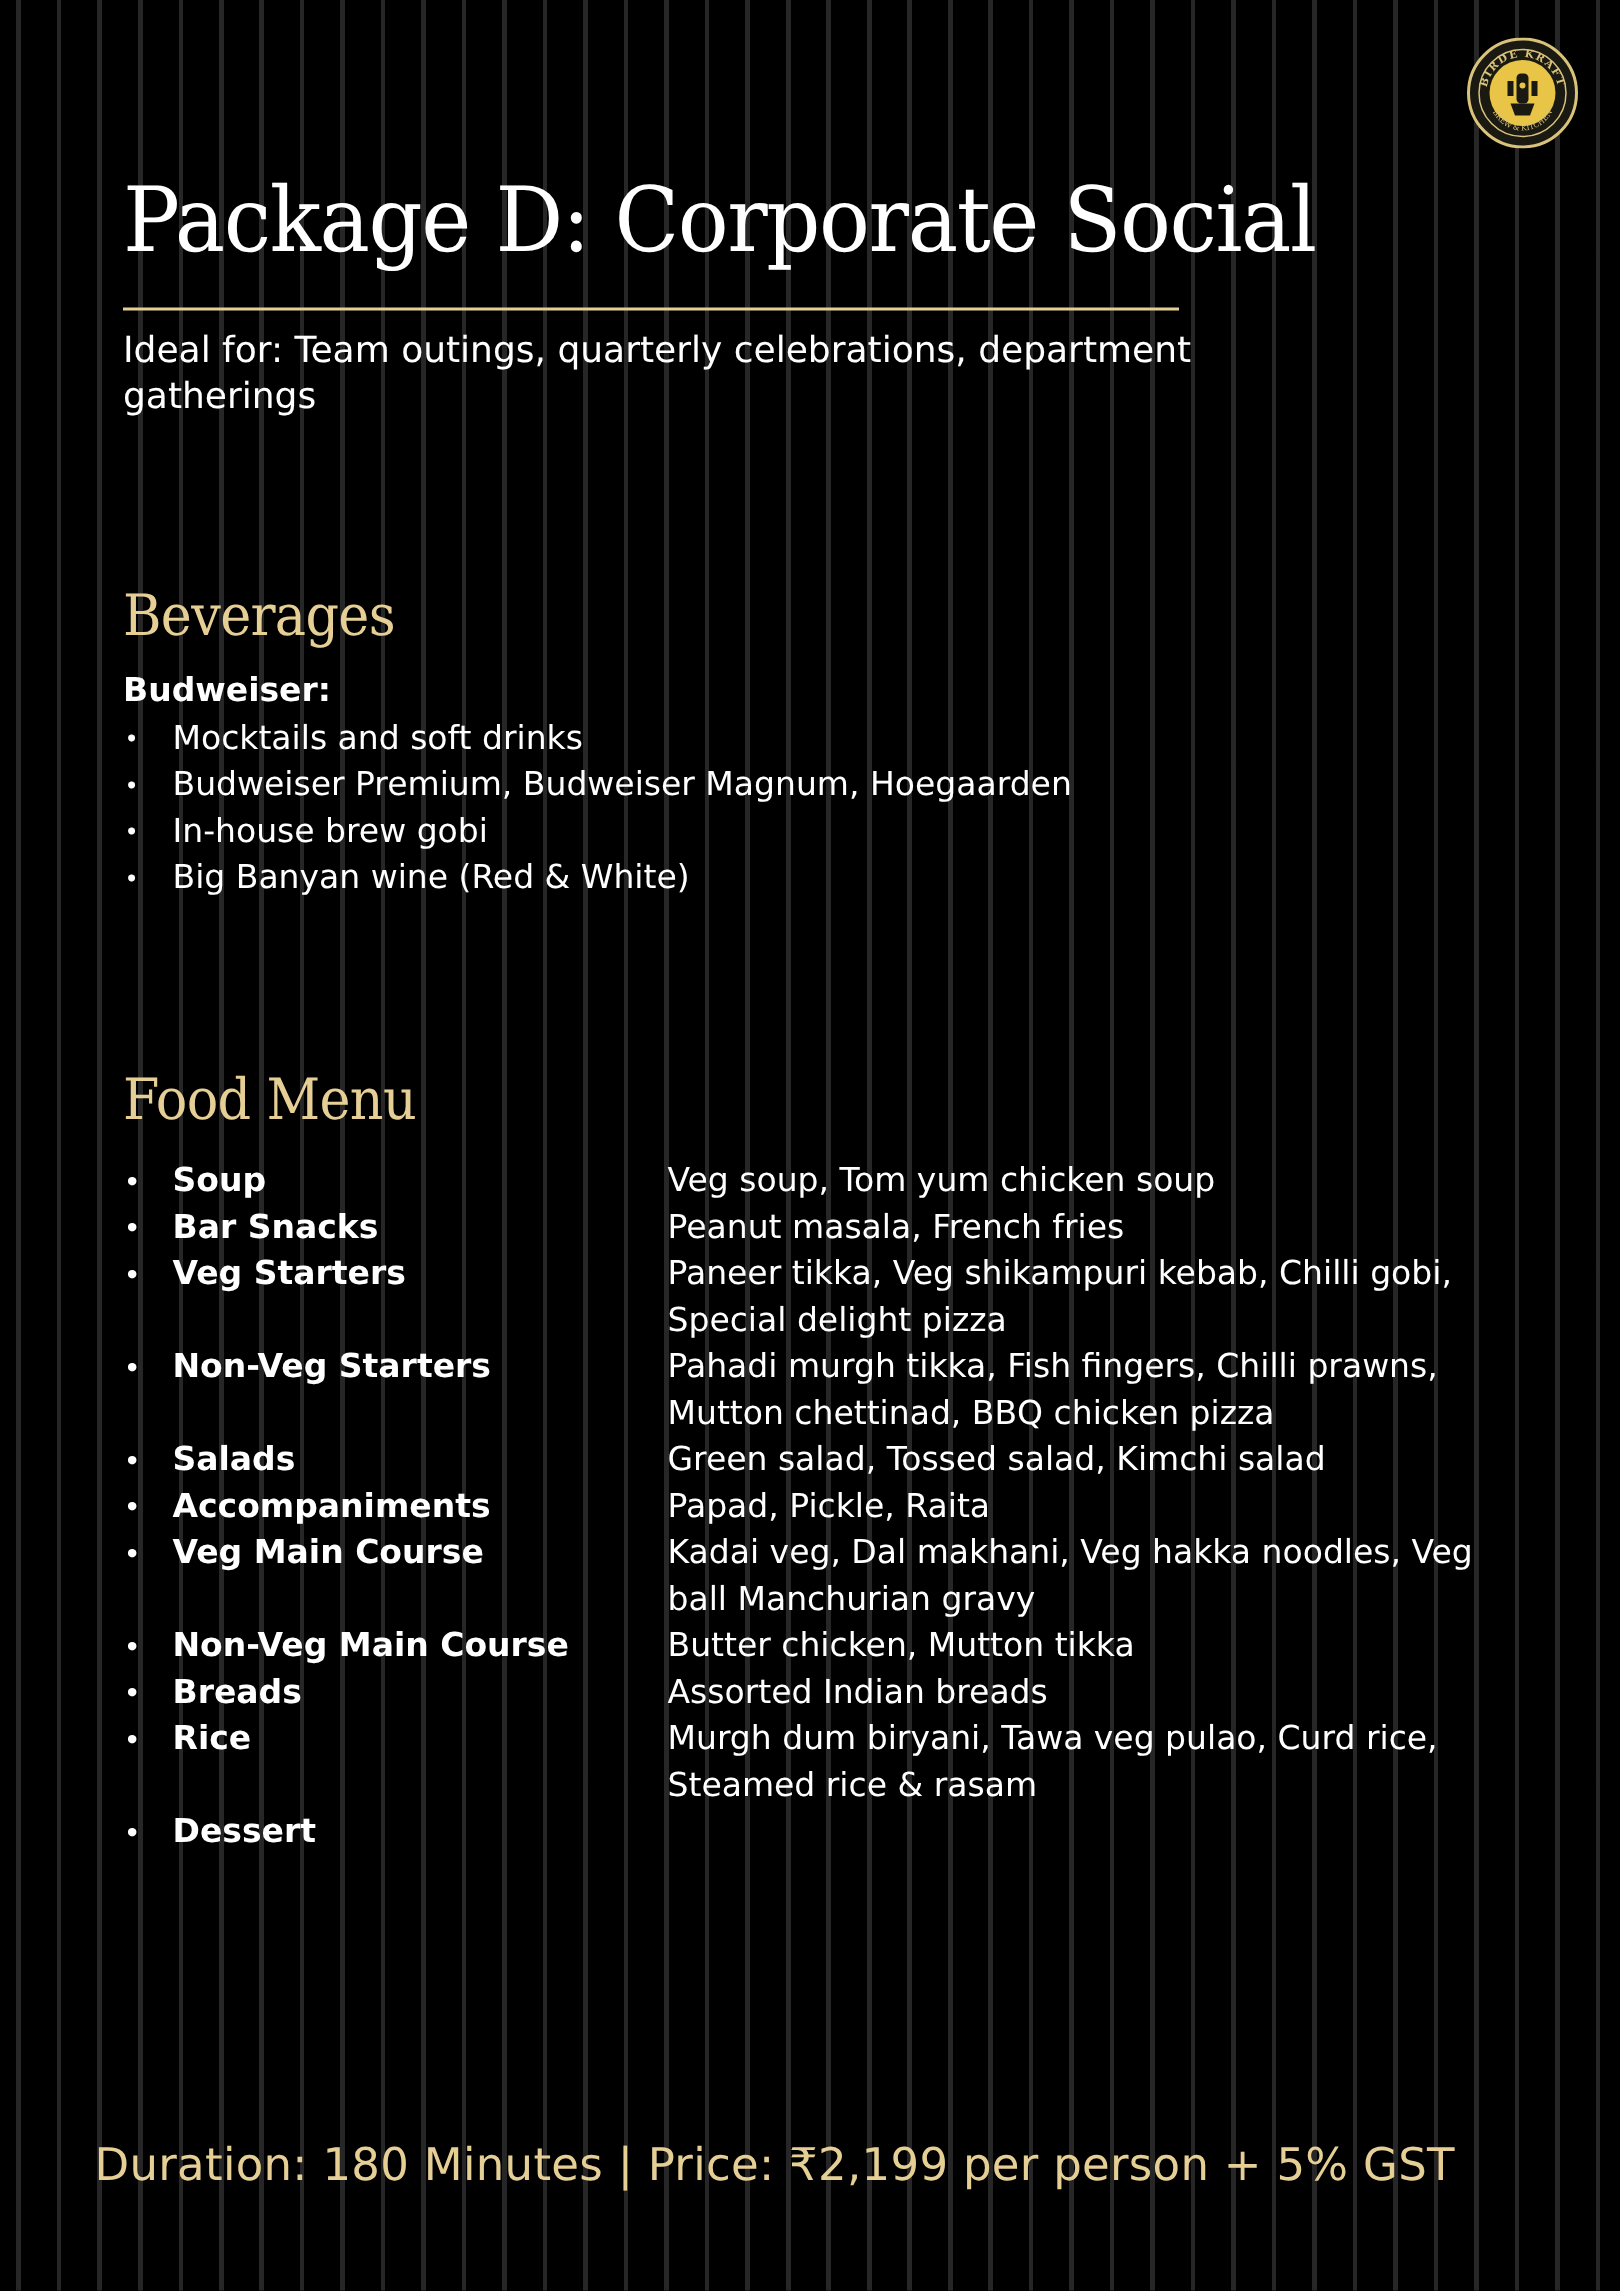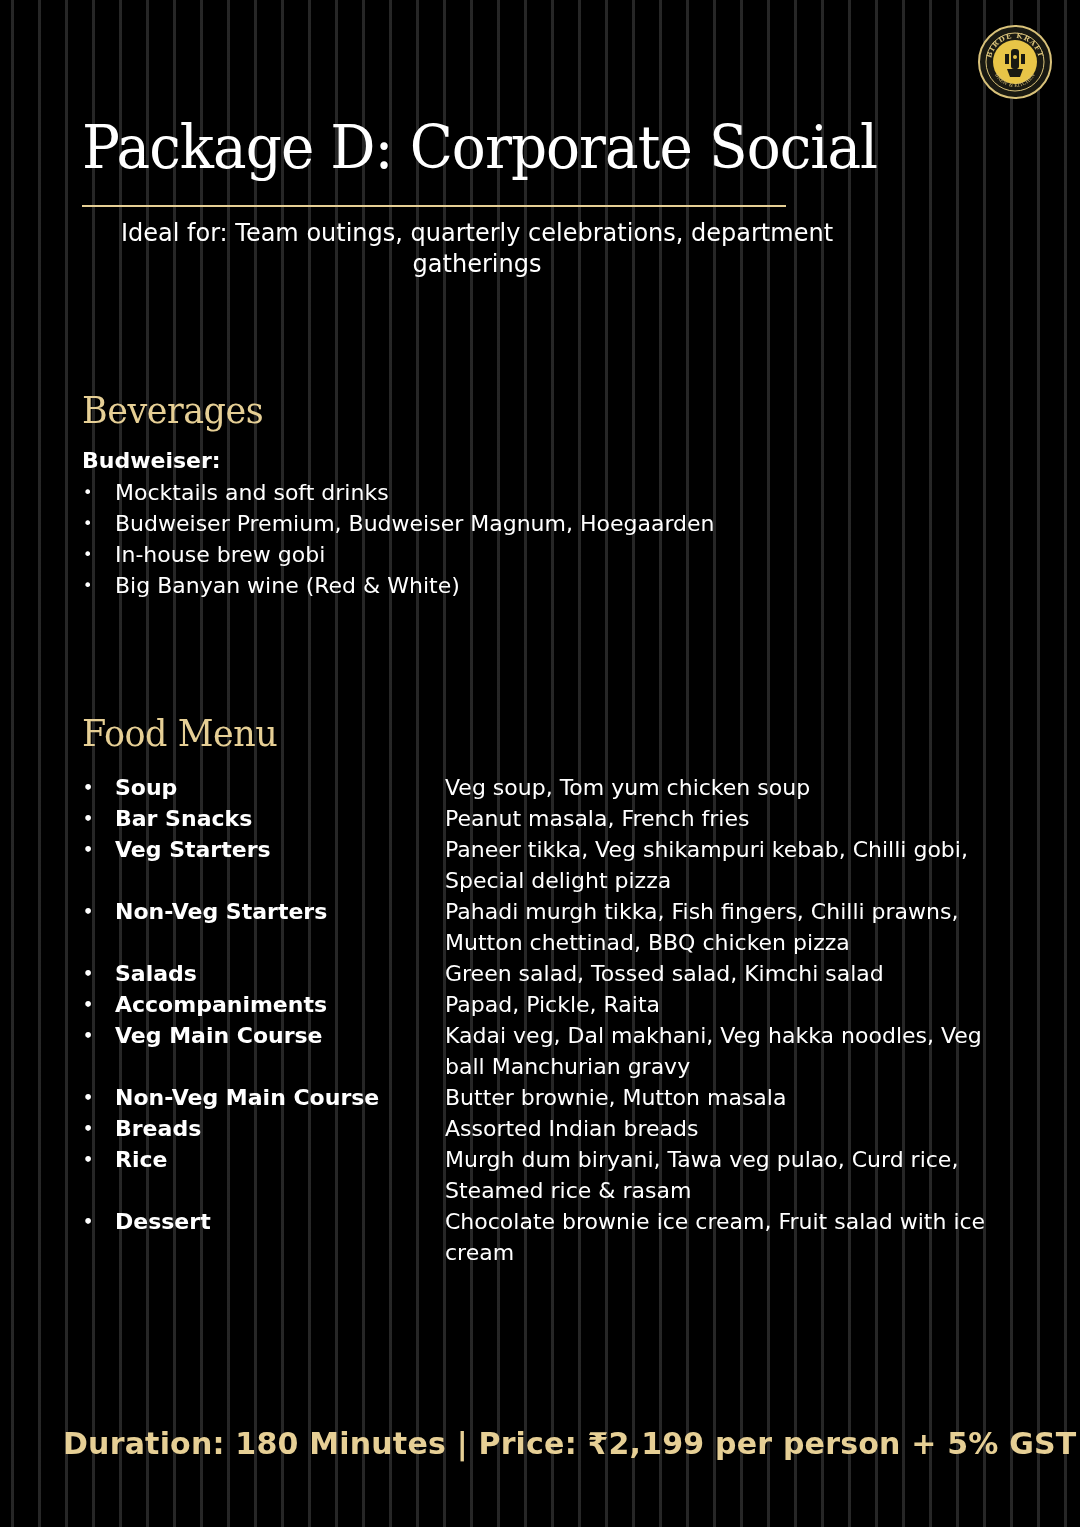--- a/index.html
+++ b/index.html
@@ -46,21 +46,20 @@
       background: #e6cf95;
     }
     .ideal {
       position: absolute;
       left: 82px; top: 218px;
       width: 790px;
       font-size: 24px;
       line-height: 31px;
       color: #fff;
       margin: 0;
-      text-align: center;
     }
     .section-heading {
       position: absolute;
       left: 82px;
       margin: 0;
       font-family: "DejaVu Serif", serif;
       font-weight: normal;
       font-size: 38px;
       color: #e6cf95;
       letter-spacing: -0.5px;
@@ -120,21 +119,20 @@
       flex: none;
     }
     .footer {
       position: absolute;
       left: 63px; top: 1426px;
       margin: 0;
       font-size: 30px;
       color: #e6cf95;
       white-space: nowrap;
       letter-spacing: 0.2px;
-      font-weight: bold;
     }
   </style>
 </head>
 <body>
 
 <div class="logo">
   <svg width="74" height="74" viewBox="0 0 74 74">
     <circle cx="37" cy="37" r="36" fill="#1a1a12" stroke="#d9c27a" stroke-width="2"></circle>
     <circle cx="37" cy="37" r="29" fill="none" stroke="#d9c27a" stroke-width="1"></circle>
     <circle cx="37" cy="37" r="22" fill="#e8c547"></circle>
@@ -207,29 +205,28 @@
   <div class="food-row">
     <div class="cat"><span class="bullet">•</span><span>Accompaniments</span></div>
     <div class="items">Papad, Pickle, Raita</div>
   </div>
   <div class="food-row">
     <div class="cat"><span class="bullet">•</span><span>Veg Main Course</span></div>
     <div class="items">Kadai veg, Dal makhani, Veg hakka noodles, Veg ball Manchurian gravy</div>
   </div>
   <div class="food-row">
     <div class="cat"><span class="bullet">•</span><span>Non-Veg Main Course</span></div>
-    <div class="items">Butter brownie, Mutton masala</div>
+    <div class="items">Butter chicken, Mutton tikka</div>
   </div>
   <div class="food-row">
     <div class="cat"><span class="bullet">•</span><span>Breads</span></div>
     <div class="items">Assorted Indian breads</div>
   </div>
   <div class="food-row">
     <div class="cat"><span class="bullet">•</span><span>Rice</span></div>
     <div class="items">Murgh dum biryani, Tawa veg pulao, Curd rice, Steamed rice &amp; rasam</div>
   </div>
   <div class="food-row">
     <div class="cat"><span class="bullet">•</span><span>Dessert</span></div>
-    <div class="items">Chocolate brownie ice cream, Fruit salad with ice cream</div>
   </div>
 </div>
 
 <p class="footer">Duration: 180 Minutes | Price: ₹2,199 per person + 5% GST</p>
 
 </body></html>

